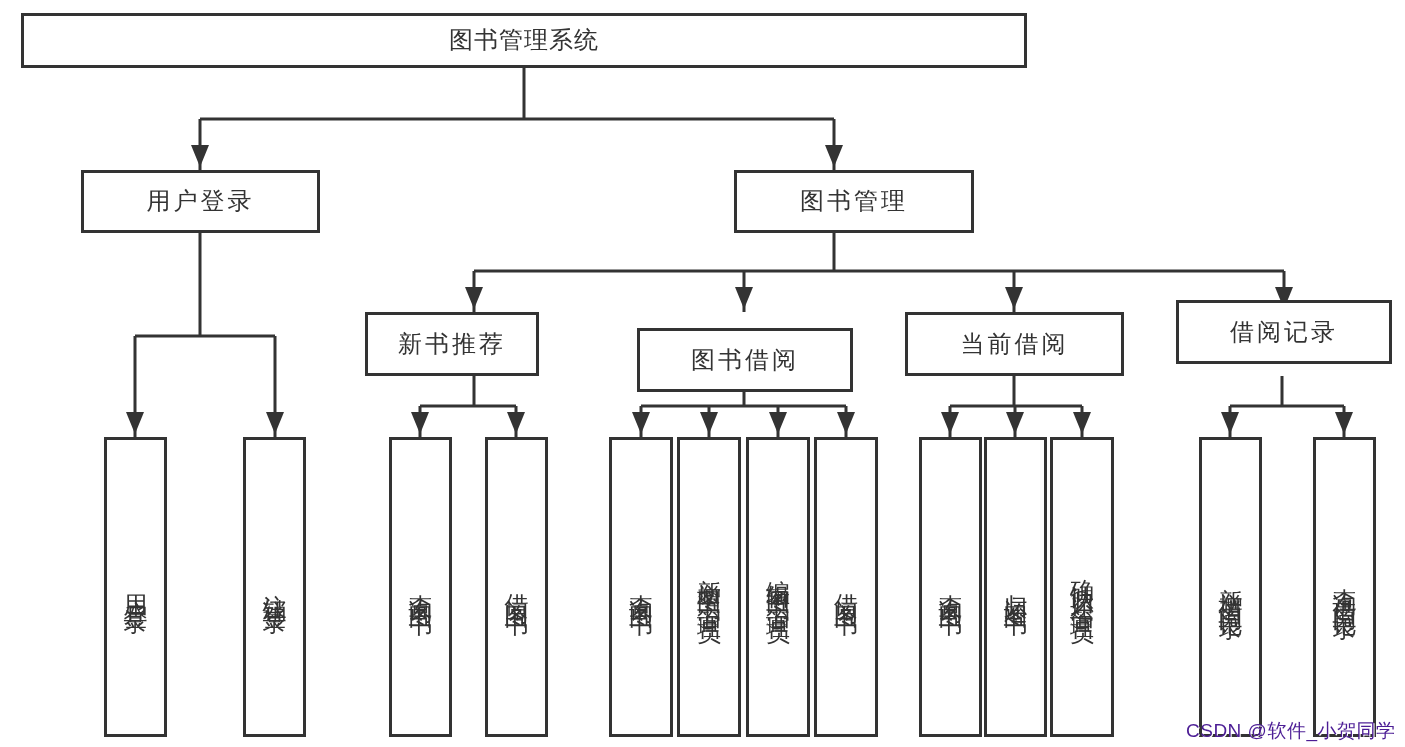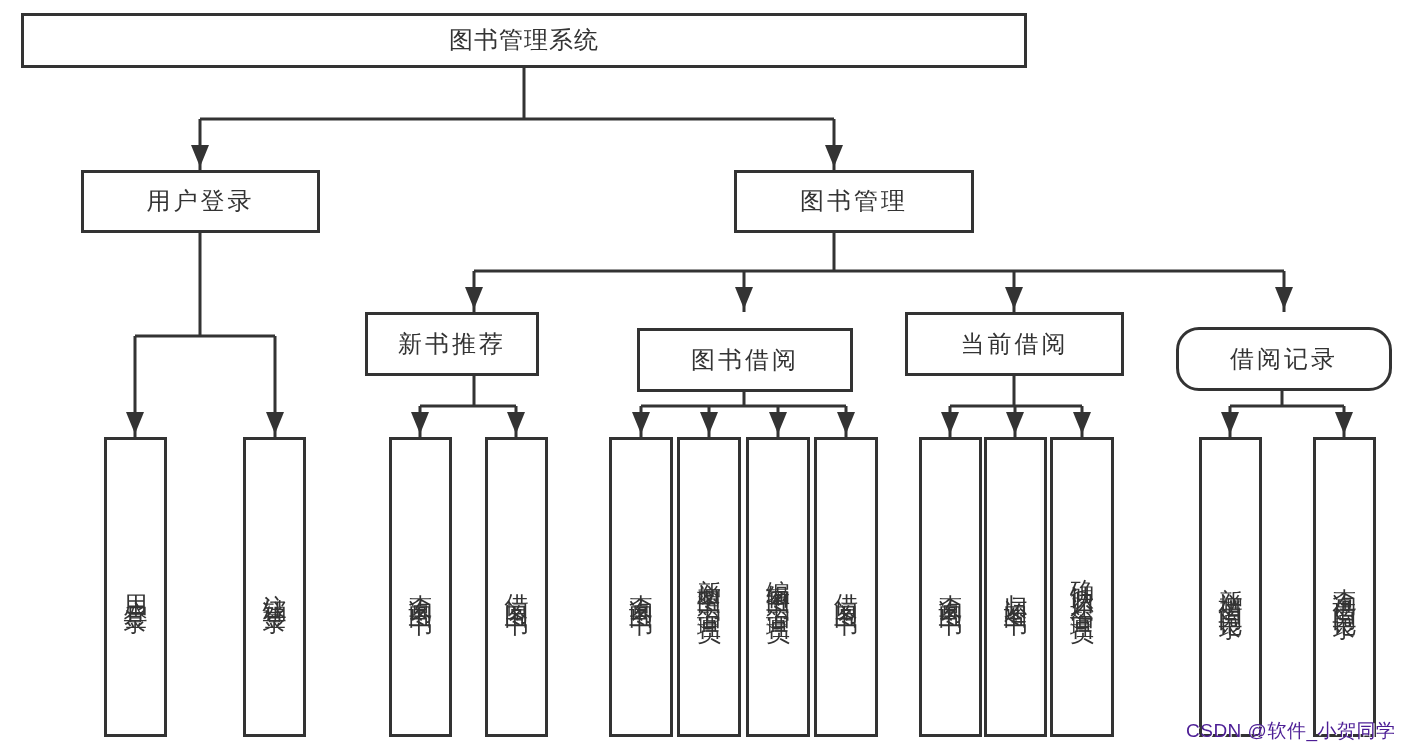--- a/index.html
+++ b/index.html
@@ -110,21 +110,21 @@
 
   <div class="node" style="left:365px; top:312px; width:174px; height:64px;">
     <span class="lbl">新书推荐</span>
   </div>
   <div class="node" style="left:637px; top:328px; width:216px; height:64px;">
     <span class="lbl">图书借阅</span>
   </div>
   <div class="node" style="left:905px; top:312px; width:219px; height:64px;">
     <span class="lbl">当前借阅</span>
   </div>
-  <div class="node" style="left:1176px; top:327px; width:216px; height:64px;border-radius:23px;">
+  <div class="node" style="left:1176px; top:300px; width:216px; height:64px;">
     <span class="lbl">借阅记录</span>
   </div>
 
   <div class="node vert" style="left:104px; top:437px; width:63px; height:300px;">
     <span class="lbl">用户登录</span>
   </div>
   <div class="node vert" style="left:243px; top:437px; width:63px; height:300px;">
     <span class="lbl">注销登录</span>
   </div>
 

